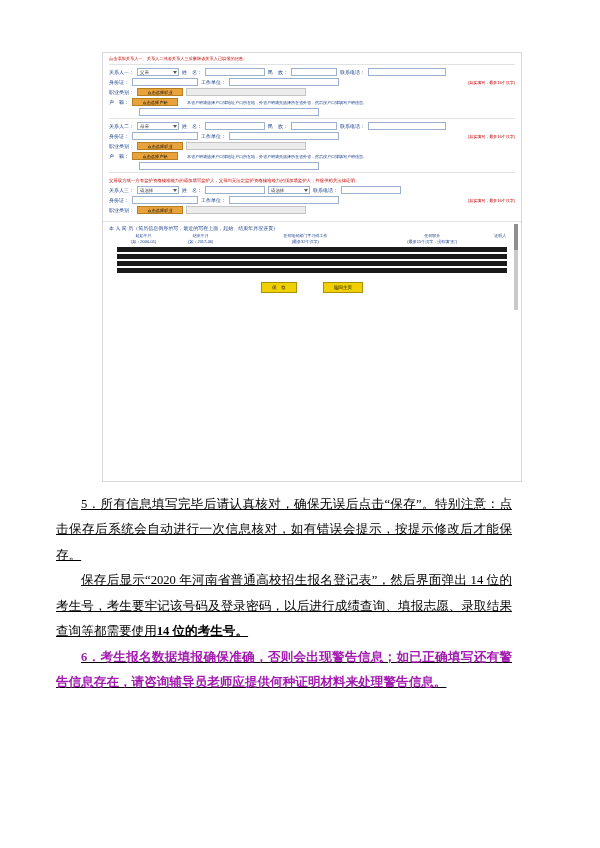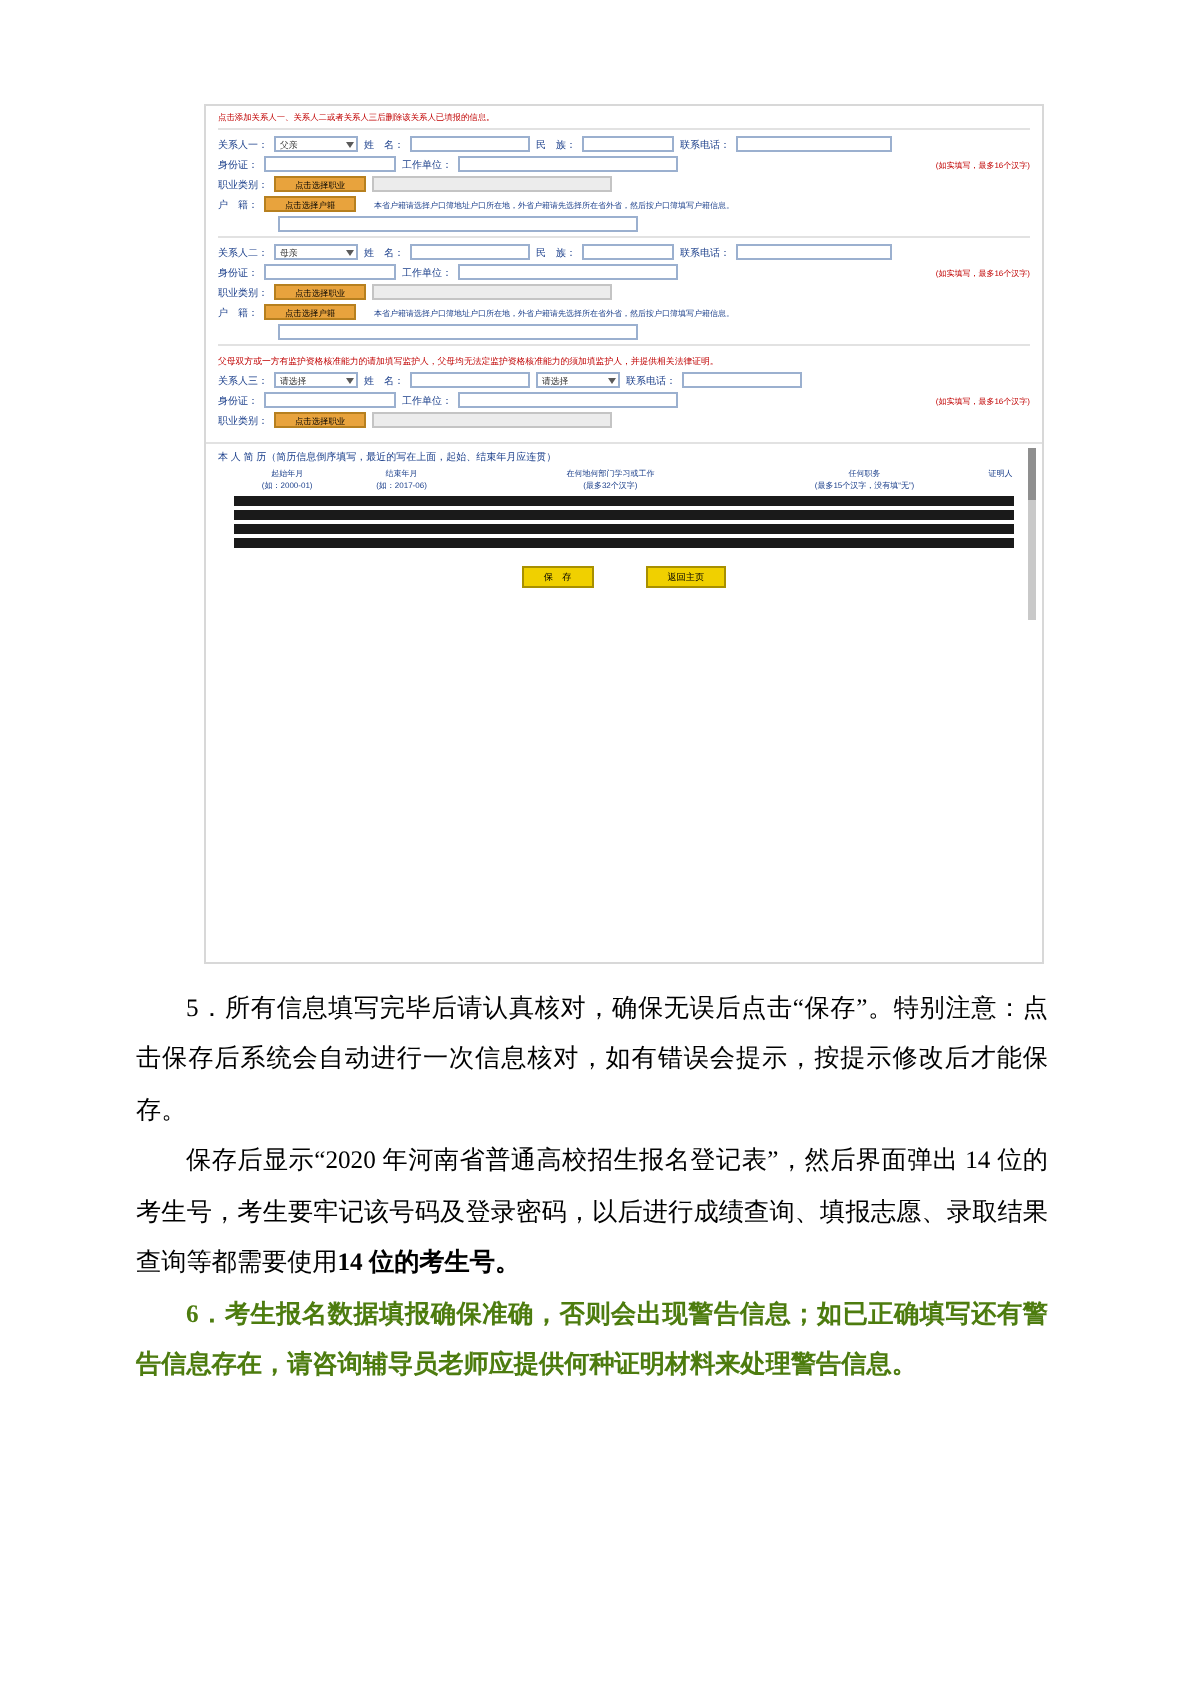--- a/index.html
+++ b/index.html
@@ -32,25 +32,25 @@
   .self-head{display:flex;font-size:4px;color:#1b3f8b;padding:2px 6px 1px 14px;gap:4px;}
   .self-head span{text-align:center;}
   .bars{padding:2px 14px 2px 14px;}
   .bar{height:5px;background:#1a1a1a;margin-bottom:2px;}
   .scroll{position:absolute;right:3px;top:2px;width:4px;height:86px;background:#c9c9c9;}
   .scroll b{display:block;width:4px;height:26px;background:#8f8f8f;}
   .fig-btns{display:flex;justify-content:center;gap:26px;margin-top:5px;padding-bottom:4px;}
   .fig-btn{background:#f0d000;border:1px solid #a89000;font-size:4.6px;color:#000;padding:2px 10px;}
 
   
-  .body{position:absolute;left:68px;top:492px;width:456px;font-size:12.6px;line-height:2.02;
-        text-align:justify;}
+  .body{position:absolute;left:56px;top:492px;width:456px;font-size:12.6px;line-height:2.02;
+        text-align:justify;text-decoration:underline;}
   .p{margin:0 0 0 0;text-indent:25px;}
   .b{font-weight:bold;}
-  .red{color:#4d7c0f;font-weight:bold;}
+  .red{color:#a21caf;font-weight:bold;}
 </style>
 </head>
 <body>
 
 <div class="page">
 
   <div class="figure">
 
     <div class="fig-note">点击添加关系人一、关系人二或者关系人三后删除该关系人已填报的信息。</div>
     <div class="sep"></div>

